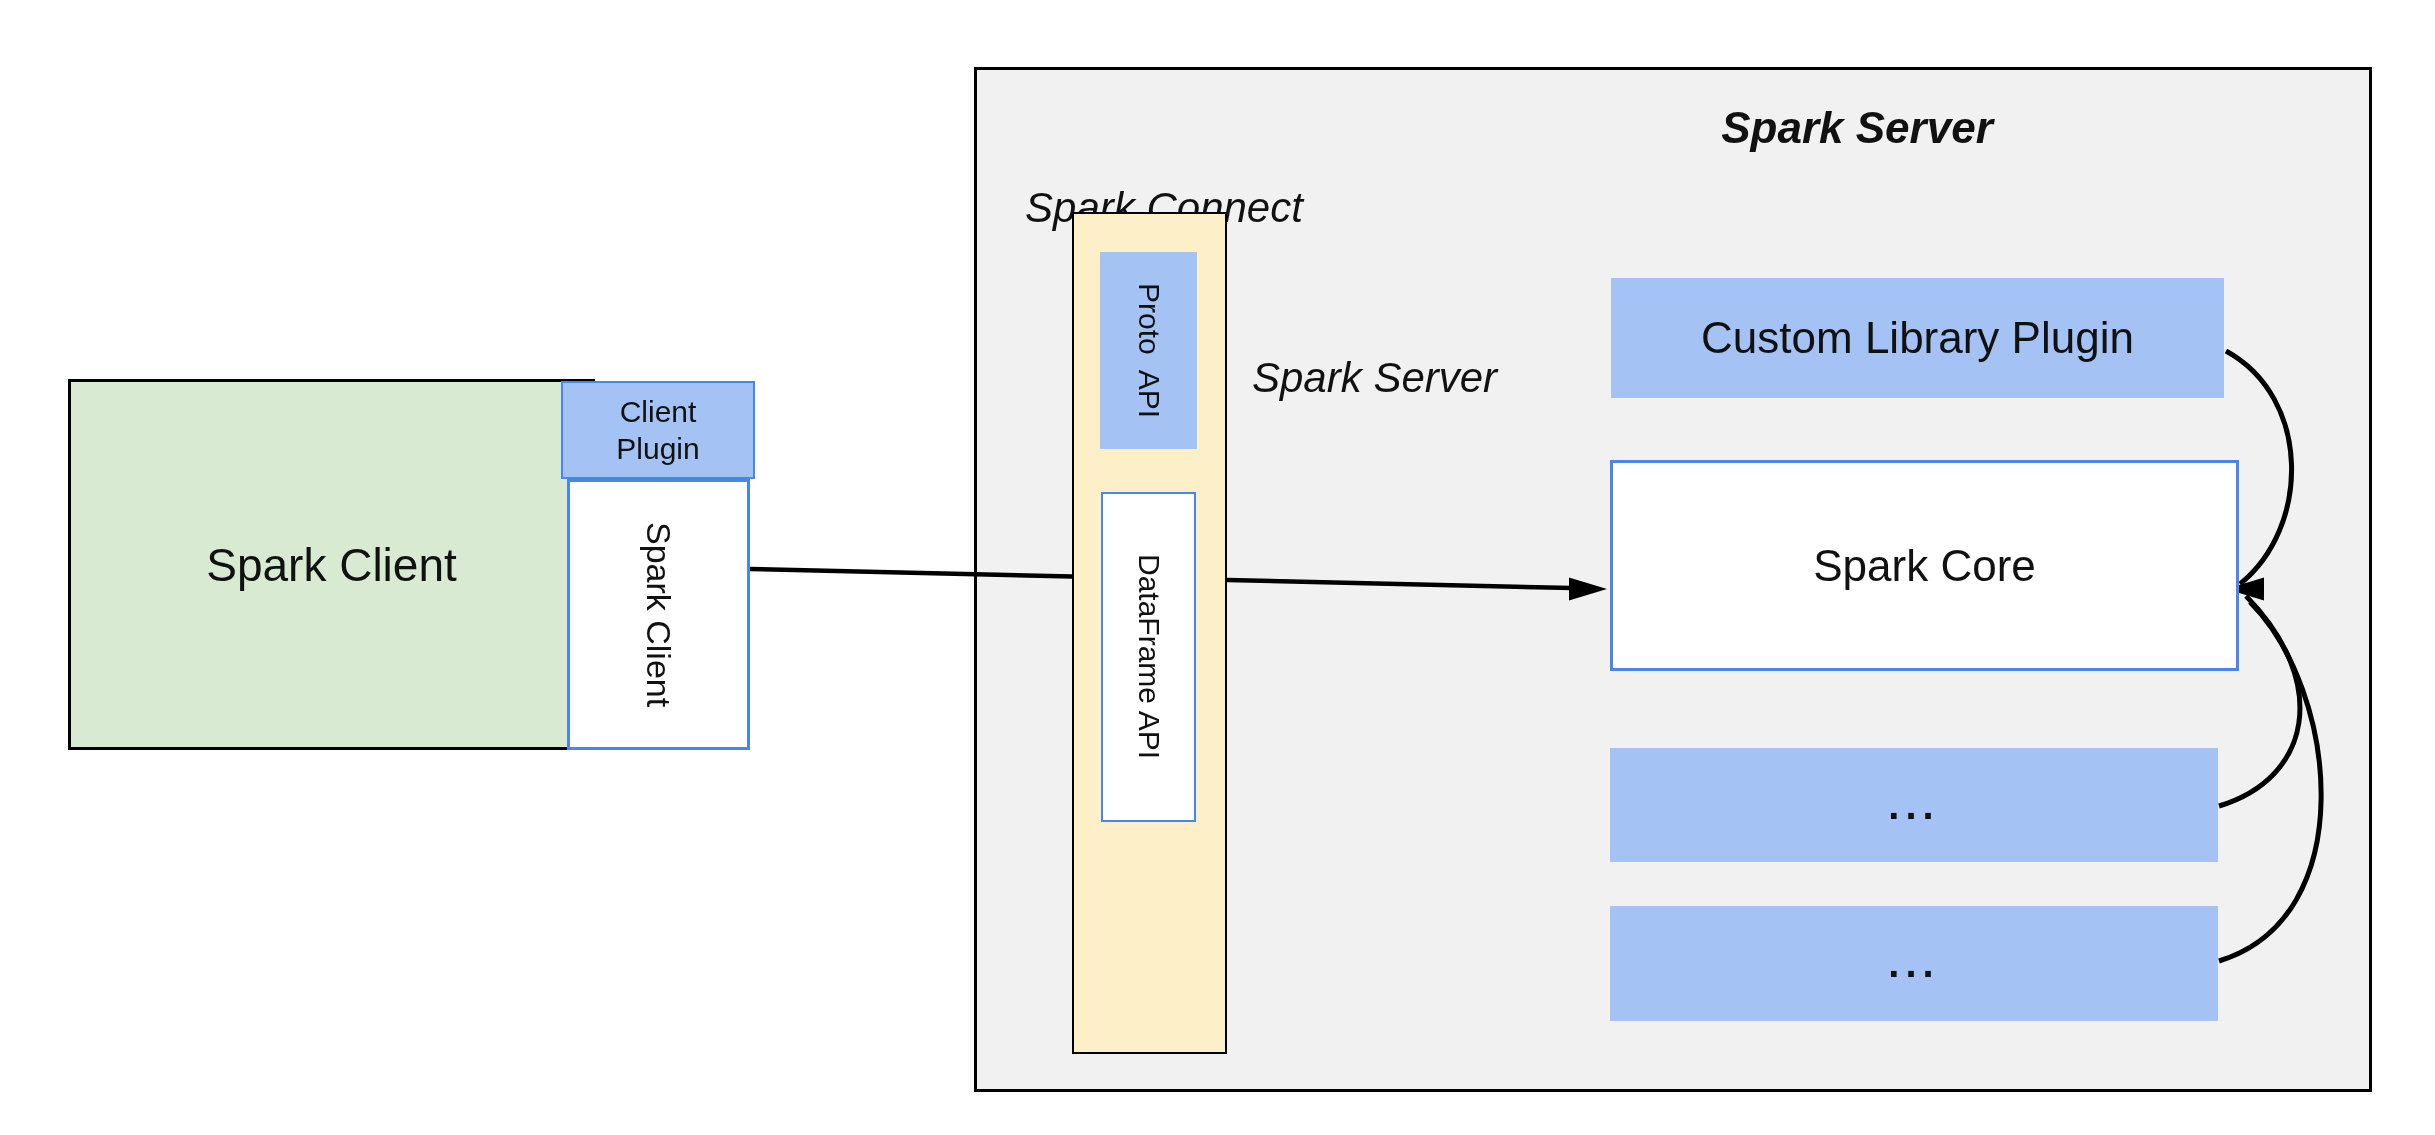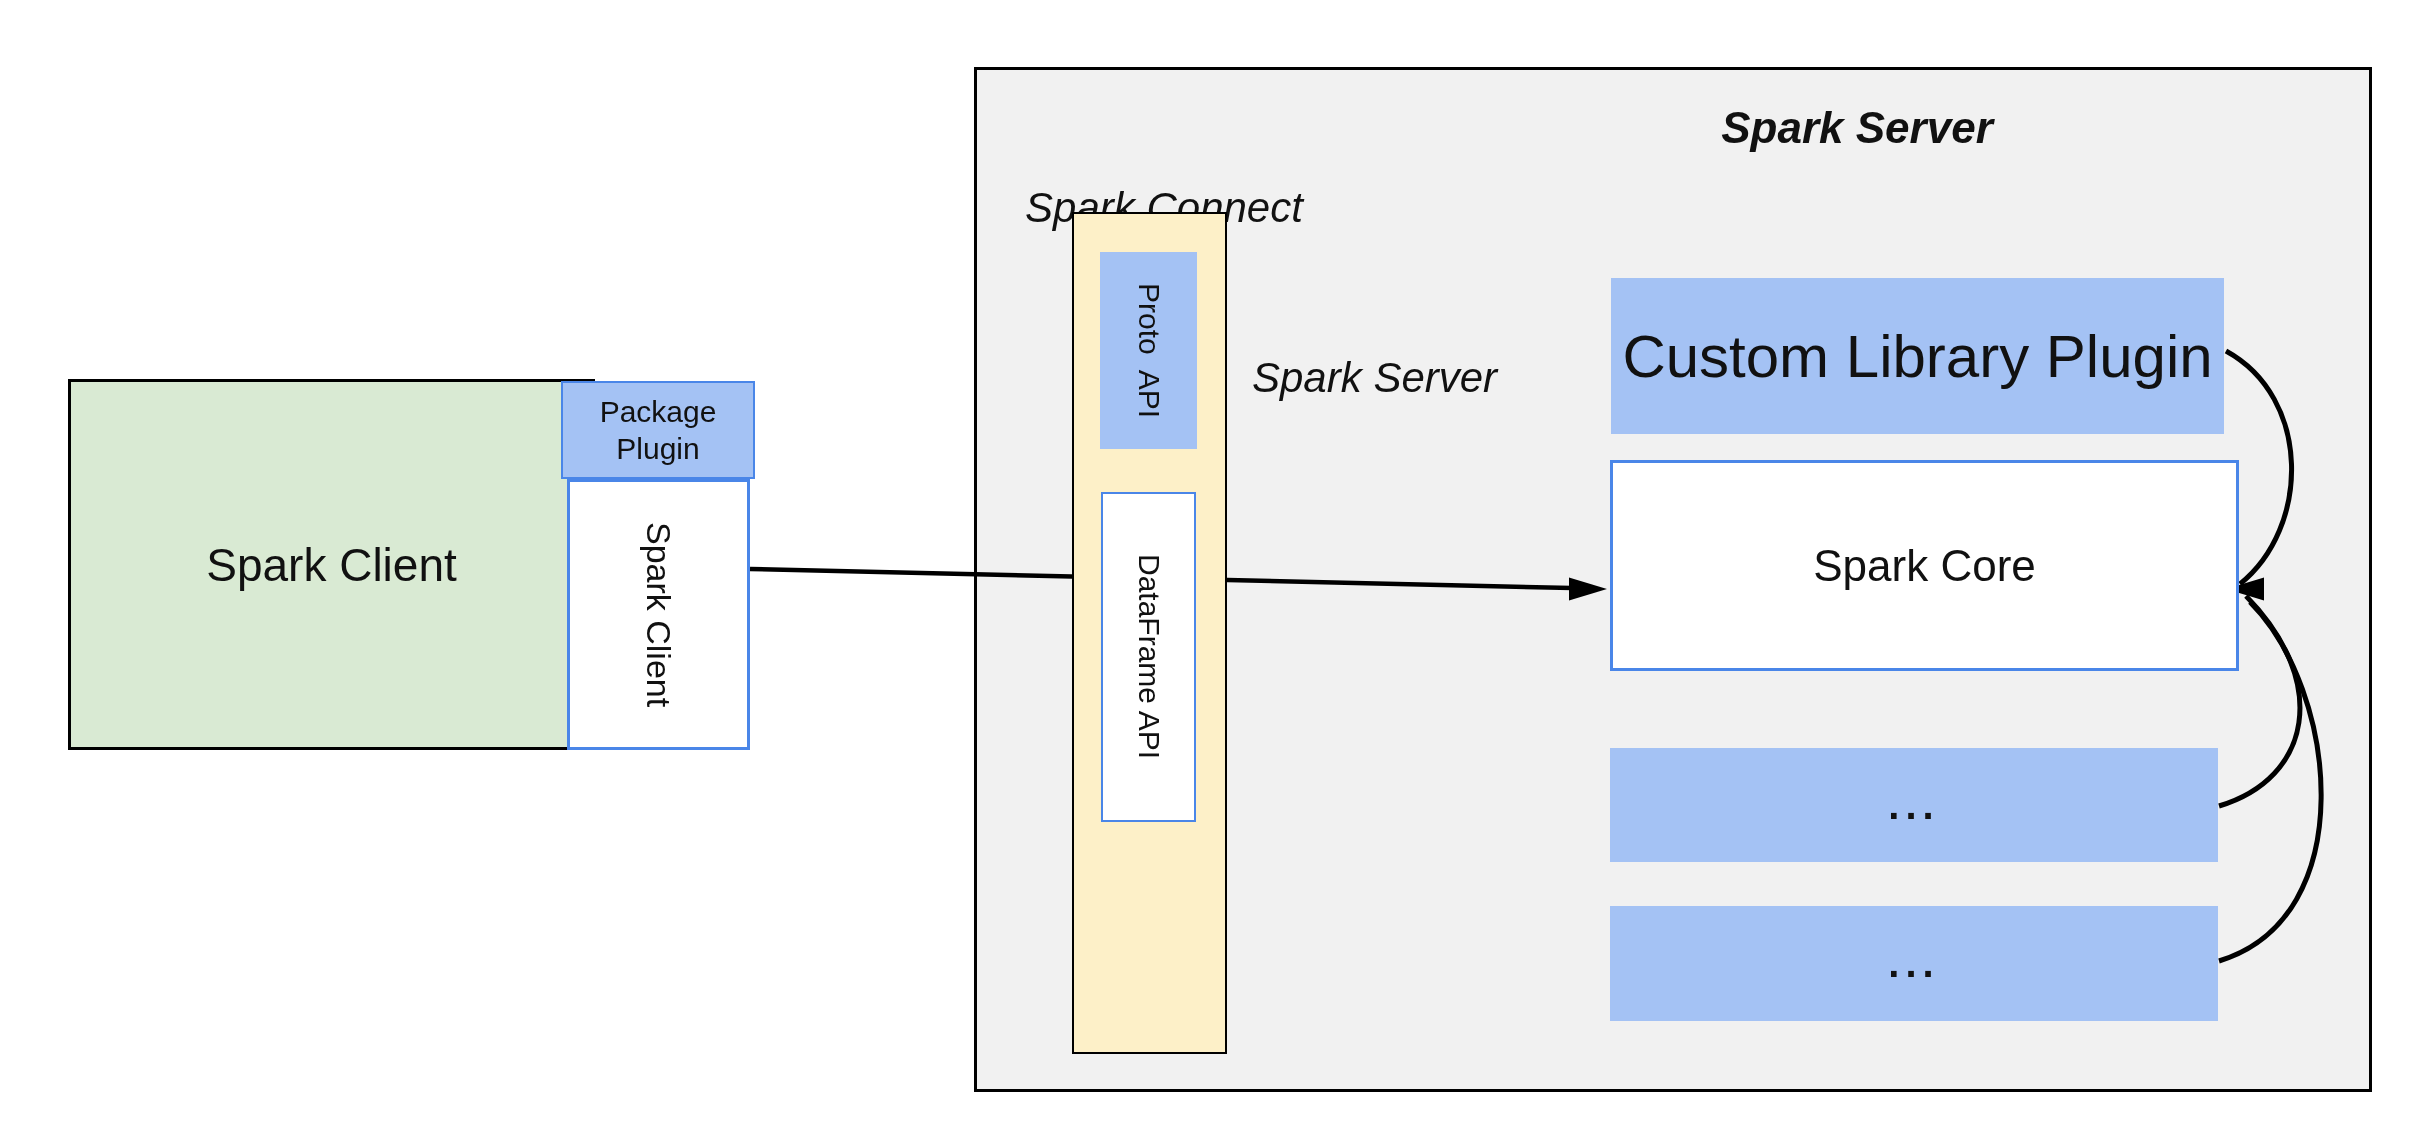--- a/index.html
+++ b/index.html
@@ -74,23 +74,23 @@
     background: var(--blue-fill);
     font-size: 30px;
   }
   .dataframe-api-box {
     left: 1101px; top: 492px; width: 95px; height: 330px;
     background: #ffffff;
     border: 2px solid var(--blue-border);
     font-size: 30px;
   }
   .plugin-box {
-    left: 1611px; top: 278px; width: 613px; height: 156px;
+    left: 1611px; top: 278px; width: 613px; height: 120px;
     background: var(--blue-fill);
-    font-size: 60px;
+    font-size: 44px;
   }
   .core-box {
     left: 1610px; top: 460px; width: 629px; height: 211px;
     background: #ffffff;
     border: 3px solid var(--blue-border);
     font-size: 44px;
   }
   .module-box-1 {
     left: 1610px; top: 748px; width: 608px; height: 114px;
     background: var(--blue-fill);
@@ -140,21 +140,21 @@
 
   <div class="abs lbl library-label">
     <span>Spark Server</span>
   </div>
 
   <div class="abs box client-app-box">
     <span>Spark Client</span>
   </div>
 
   <div class="abs box client-package-box">
-    <span>Package</span>
+    <span>Client</span>
     <span>Plugin</span>
   </div>
 
   <div class="abs box spark-client-box">
     <span class="vtext">Spark Client</span>
   </div>
 
   <div class="abs connect-api-box"></div>
 
   <div class="abs box proto-api-box">

